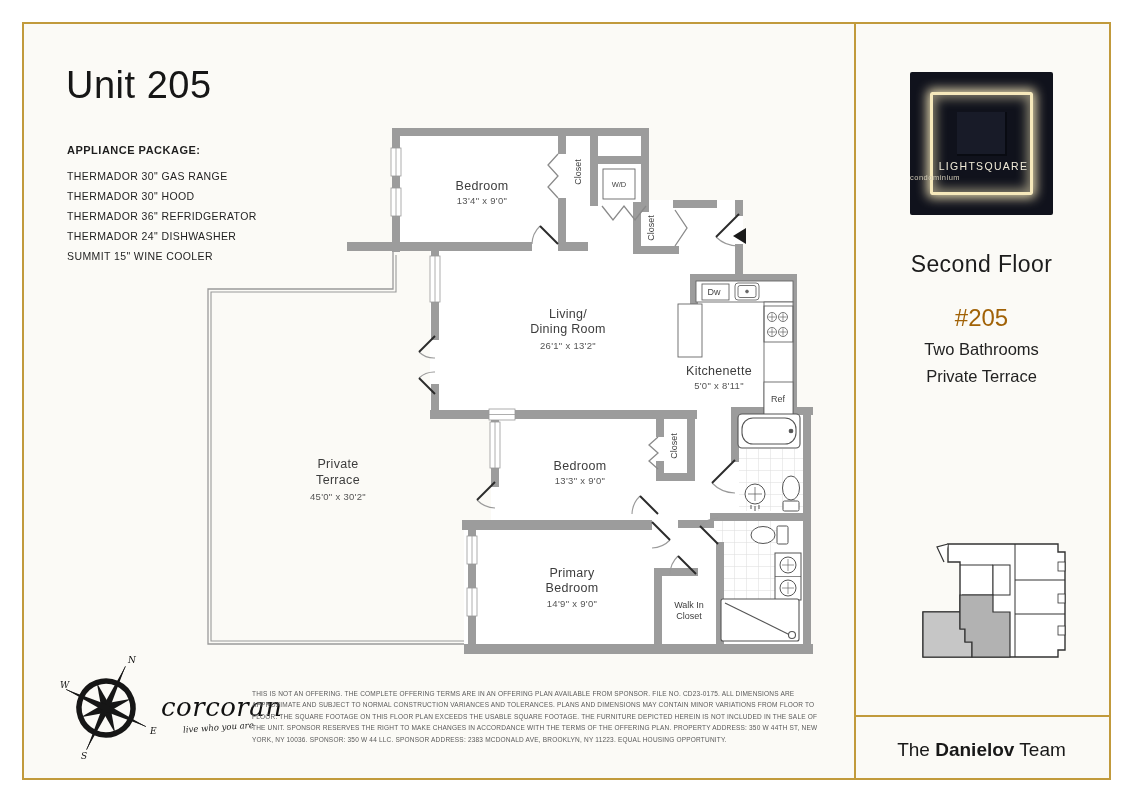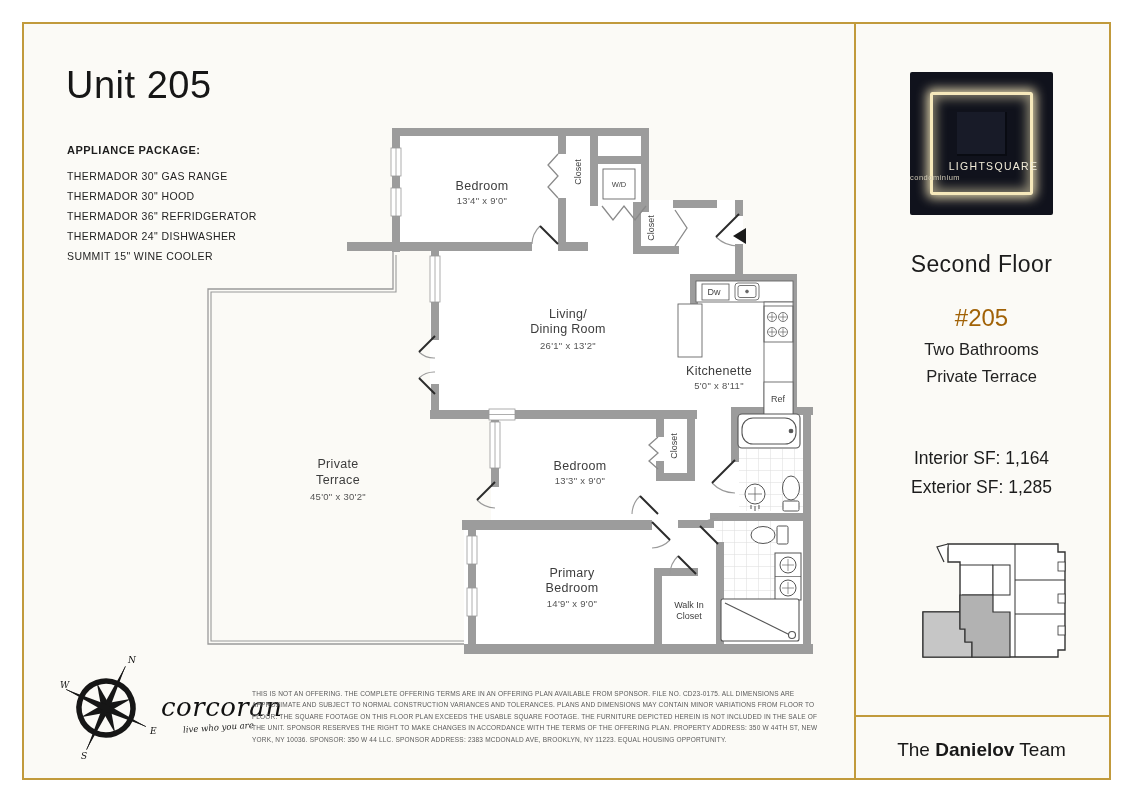--- a/index.html
+++ b/index.html
@@ -22,21 +22,21 @@
   .corcoran .word{font-family:"DejaVu Serif",serif;font-style:italic;font-size:26px;color:#101010;letter-spacing:.5px;}
   .corcoran .tag{font-family:"DejaVu Serif",serif;font-style:italic;font-size:8.5px;color:#222;margin-top:0px;margin-left:22px;transform:rotate(-4deg);}
   .disclaimer{position:absolute;left:228px;top:664px;width:572px;font-size:6.5px;line-height:11.4px;letter-spacing:.2px;color:#595959;}
 
   
   .sidebar{position:absolute;left:830px;top:0;width:255px;height:100%;}
   .logo{position:absolute;left:56px;top:48px;width:143px;height:143px;background:#10121c;border-radius:2px;}
   .logo-glow{position:absolute;left:20px;top:20px;right:20px;bottom:20px;border:3px solid #f6e9bb;border-radius:2px;
              box-shadow:0 0 11px 3px rgba(246,233,187,.9), inset 0 0 11px 3px rgba(246,233,187,.55);}
   .logo-emblem{position:absolute;left:47px;top:40px;width:48px;height:42px;background:#181b28;border-right:2px solid #090b12;border-bottom:2px solid #090b12;}
-  .logo-text{position:absolute;left:12px;top:88px;width:100%;text-align:center;color:#f2ecd9;font-size:10.5px;letter-spacing:1.3px;}
+  .logo-text{position:absolute;left:2px;top:88px;width:100%;text-align:center;color:#f2ecd9;font-size:10.5px;letter-spacing:1.3px;}
   .logo-sub{position:absolute;left:0;top:101px;width:100%;color:#cfc8b4;font-size:7.5px;letter-spacing:.5px;}
 
   .floor-name{position:absolute;left:0;top:227px;width:100%;text-align:center;font-size:23px;color:#1c1c1c;letter-spacing:.4px;}
   .unit-no{position:absolute;left:0;top:280px;width:100%;text-align:center;font-size:24px;color:#a16207;}
   .features{position:absolute;left:0;top:312px;width:100%;text-align:center;font-size:16.5px;line-height:27px;color:#222;}
   .sf{position:absolute;left:0;top:420px;width:100%;text-align:center;font-size:17.5px;line-height:29px;color:#1c1c1c;}
   .keyplan{position:absolute;left:46px;top:498px;}
   .team{position:absolute;left:0;top:715px;width:100%;text-align:center;font-size:19px;color:#181818;}
   .team b{font-weight:bold;}
 
@@ -319,24 +319,20 @@
       </div>
 
       <div class="floor-name">Second Floor</div>
       <div class="unit-no">#205</div>
 
       <div class="features">
         <div>Two Bathrooms</div>
         <div>Private Terrace</div>
       </div>
 
-      <div class="sf">
-        <div>Interior SF: 1,164</div>
-        <div>Exterior SF: 1,285</div>
-      </div>
 
       <svg class="keyplan" width="170" height="140" viewBox="0 0 170 140">
         <path d="M48,22 H158 V30 H165 V128 H158 V135 H23 V90 H60 V40 H48 Z" fill="#ffffff" stroke="#333" stroke-width="1.4"></path>
         <path d="M48,22 L37,25 L44,40" fill="#ffffff" stroke="#333" stroke-width="1.2"></path>
         <g stroke="#333" stroke-width="1" fill="none">
           <line x1="115" y1="22" x2="115" y2="135"></line>
           <line x1="115" y1="58" x2="165" y2="58"></line>
           <line x1="115" y1="92" x2="165" y2="92"></line>
           <line x1="60" y1="43" x2="93" y2="43"></line>
           <line x1="93" y1="43" x2="93" y2="73"></line>

